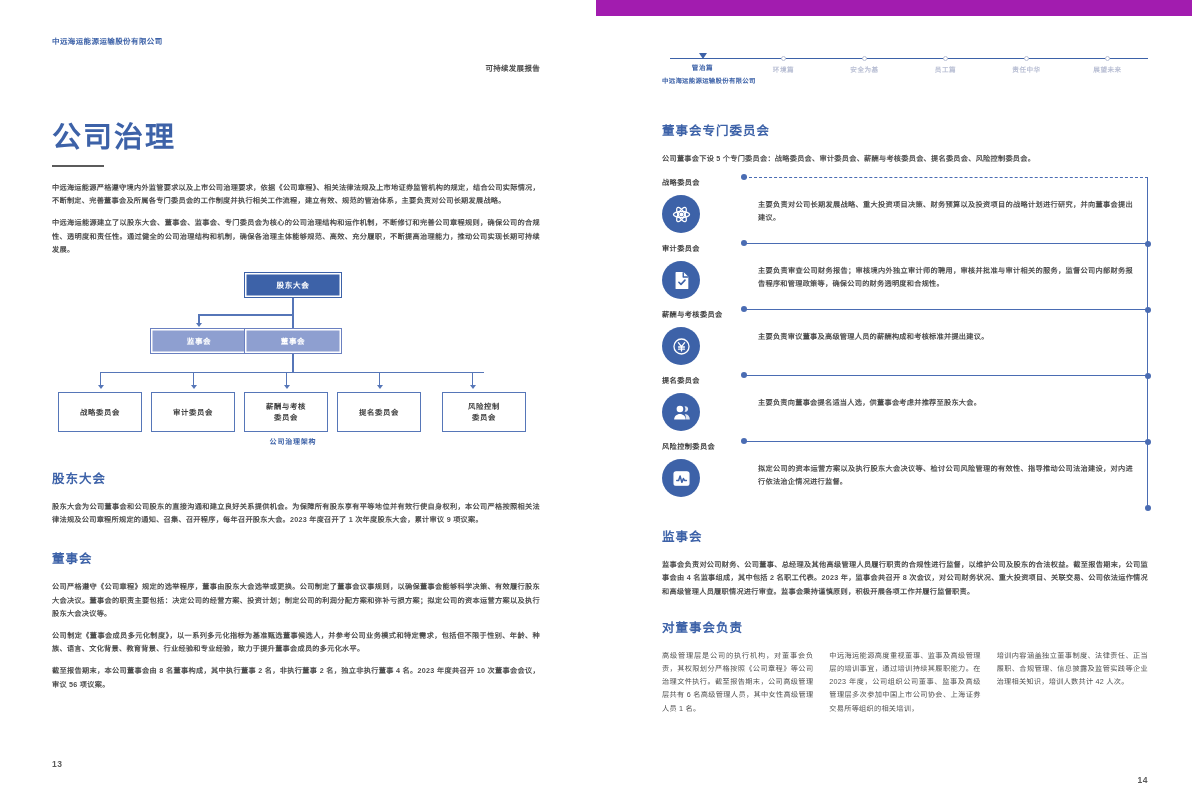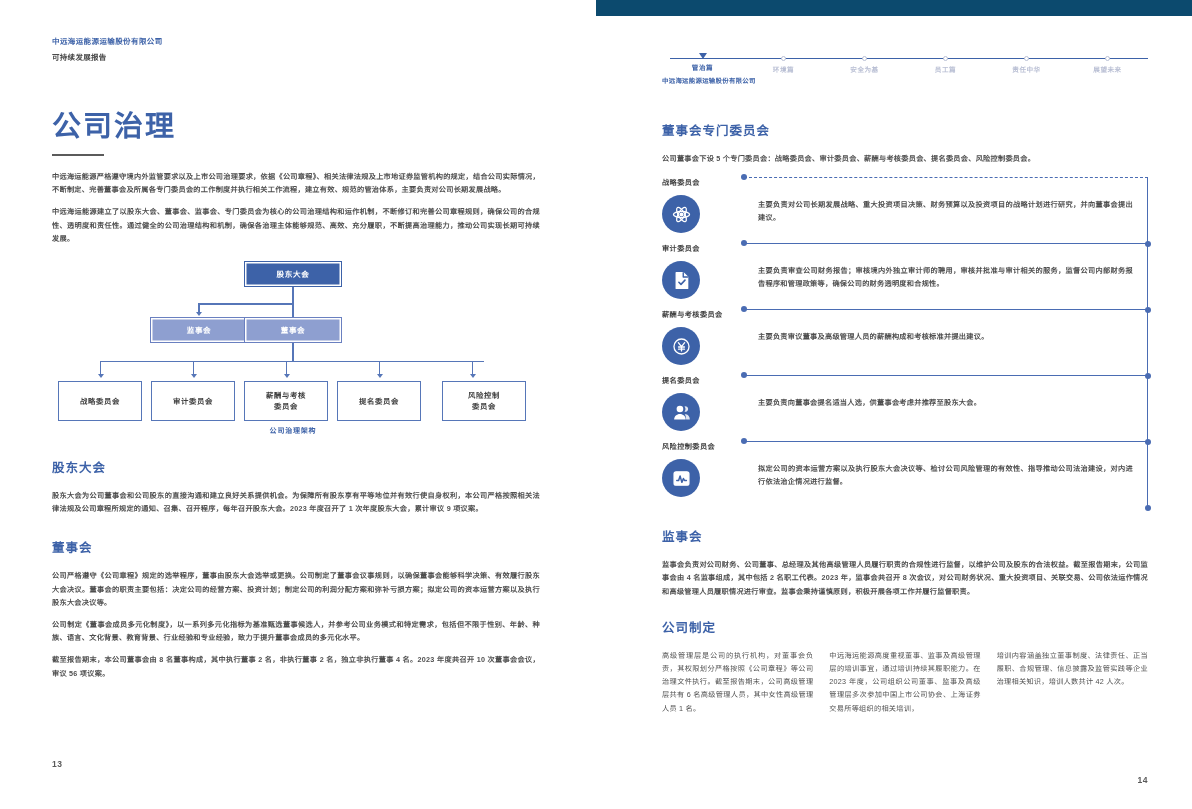--- a/index.html
+++ b/index.html
@@ -3,34 +3,34 @@
 <meta charset="utf-8">
 <title>ESG Report Spread</title>
 <style>
   * { box-sizing: border-box; margin: 0; padding: 0; }
   html, body {
     width: 1192px; height: 809px;
     background: #ffffff;
     font-family: "Liberation Sans", "DejaVu Sans", sans-serif;
     overflow: hidden;
   }
-  .spread { position: relative; width: 1192px; height: 809px; display: flex; background:#0c4a6e; }
+  .spread { position: relative; width: 1192px; height: 809px; display: flex; background:#a21caf; }
   .page { position: relative; width: 596px; height: 809px; background: #ffffff; }
   .page-left  { padding: 36px 56px 0 52px; }
   .page-right { padding: 36px 44px 0 66px; margin-top: 16px; }
 
   
   .masthead { margin-bottom: 4px; }
   .mast-company {
     font-size: 7.5px; font-weight: 700; color: #3d62a8;
     letter-spacing: .4px; line-height: 11px;
   }
   .mast-report {
     font-size: 7.5px; font-weight: 600; color: #4a4a4a;
-    letter-spacing: .3px; line-height: 11px; margin-top: 5px;
+    letter-spacing: .3px; line-height: 11px; margin-top: 16px; text-align: right;
   }
 
   
   .chapter-title {
     font-size: 29px; font-weight: 700; color: #3d62a8;
     letter-spacing: 2px; margin-top: 46px; line-height: 34px;
   }
   .title-rule { width: 52px; height: 2px; background: #5b5b5b; margin: 11px 0 14px; }
 
   
@@ -360,21 +360,21 @@
         <div class="cmt-right">
           <div class="cmt-desc">拟定公司的资本运营方案以及执行股东大会决议等、检讨公司风险管理的有效性、指导推动公司法治建设，对内进行依法治企情况进行监督。</div>
         </div>
       </div>
 
     </div>
 
     <h3 class="sub tight">监事会</h3>
     <p class="body">监事会负责对公司财务、公司董事、总经理及其他高级管理人员履行职责的合规性进行监督，以维护公司及股东的合法权益。截至报告期末，公司监事会由 4 名监事组成，其中包括 2 名职工代表。2023 年，监事会共召开 8 次会议，对公司财务状况、重大投资项目、关联交易、公司依法运作情况和高级管理人员履职情况进行审查。监事会秉持谨慎原则，积极开展各项工作并履行监督职责。</p>
 
-    <h3 class="sub tight">公司制定</h3>
+    <h3 class="sub tight">对董事会负责</h3>
     <div class="cols3">
       <p>高级管理层是公司的执行机构，对董事会负责，其权限划分严格按照《公司章程》等公司治理文件执行。截至报告期末，公司高级管理层共有 6 名高级管理人员，其中女性高级管理人员 1 名。</p>
       <p>中远海运能源高度重视董事、监事及高级管理层的培训事宜，通过培训持续其履职能力。在 2023 年度，公司组织公司董事、监事及高级管理层多次参加中国上市公司协会、上海证券交易所等组织的相关培训，</p>
       <p>培训内容涵盖独立董事制度、法律责任、正当履职、合规管理、信息披露及监管实践等企业治理相关知识，培训人数共计 42 人次。</p>
     </div>
 
     <div class="folio folio-r">14</div>
   </div>
 
 </div>

